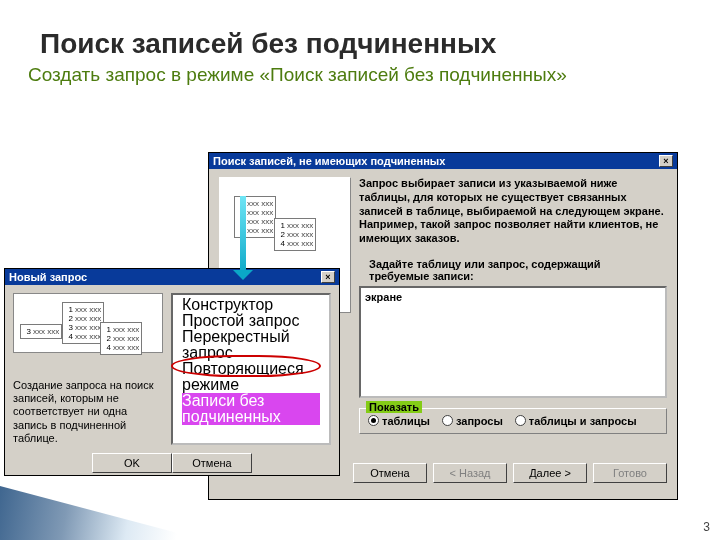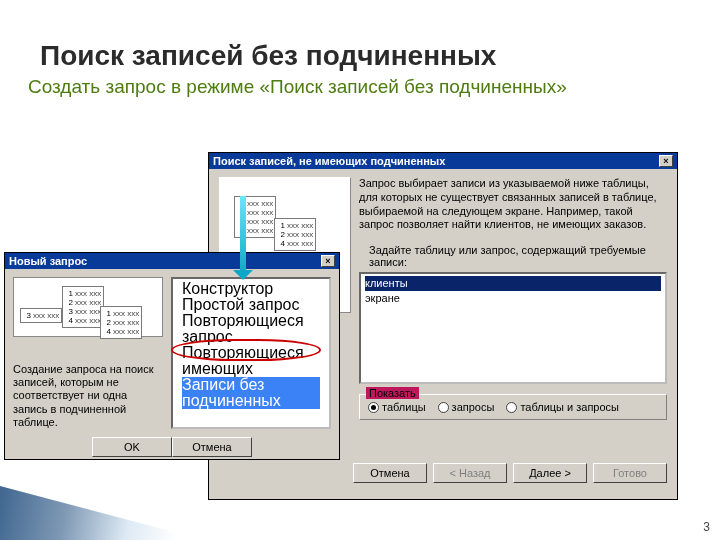--- a/index.html
+++ b/index.html
@@ -9,21 +9,21 @@
     height: 540px;
     background: #fff;
     font-family: Arial, sans-serif;
     position: relative;
     overflow: hidden;
   }
   .slide-title {
     font-size: 28px;
     font-weight: bold;
     color: #2b2b2b;
-    padding: 40px 0 4px 40px;
+    padding: 28px 0 4px 40px;
   }
   .slide-sub {
     font-size: 19px;
     color: #4d7c0f;
     padding: 0 40px 6px 28px;
     line-height: 1.2;
   }
   .win {
     position: absolute;
     border: 1px solid #000;
@@ -53,56 +53,56 @@
   .wizard { left: 208px; top: 152px; width: 470px; height: 348px; }
   .wiz-body { padding: 8px 10px; display: flex; gap: 8px; height: 288px; }
   .wiz-left { width: 132px; height: 136px; background: #fff; border: 1px solid #888; border-top-color:#fff; border-left-color:#fff; position: relative; }
   .mini-tbl {
     position: absolute; background: #fff; border: 1px solid #7a7a7a;
     font-size: 8px; line-height: 9px; padding: 2px;
   }
   .mini-tbl .row { display:flex; gap:2px; }
   .mini-tbl .n { width:8px; text-align:right; color:#000; }
   .mini-tbl .x { color:#444; }
-  .wiz-right { flex: 1; display:flex; flex-direction:column; }
+  .wiz-right { flex: 1; display:flex; flex-direction:column;font-weight:bold; }
   .wiz-desc { font-size: 11px; line-height: 1.25; color:#000; margin-bottom:6px; }
   .wiz-prompt { font-size: 11px; margin: 6px 10px 4px; }
   .listbox {
     height: 112px; background:#fff; border: 2px inset #bbb; padding: 2px 4px;
     font-size: 11px; line-height: 15px; overflow:hidden;
   }
   .listbox .sel { background:#0a246a; color:#fff; }
   .groupbox {
     border: 1px solid #808080; border-top-color:#fff; border-left-color:#fff;
     margin-top: 10px; padding: 6px 8px 6px 8px; position:relative;
   }
-  .groupbox .legend { position:absolute; top:-8px; left:6px; background:#be185d; padding:0 3px; font-size:11px; }
+  .groupbox .legend { position:absolute; top:-8px; left:6px; background:#84cc16; padding:0 3px; font-size:11px; }
   .radio-row { display:flex; gap:12px; align-items:center; font-size:11px; }
   .radio { display:inline-flex; align-items:center; gap:3px; }
   .rdot { width:11px; height:11px; border-radius:50%; border:1px solid #404040; background:#fff; display:inline-flex; align-items:center; justify-content:center; }
   .rdot.on::after { content:""; width:5px; height:5px; background:#000; border-radius:50%; }
   .btn-row { display:flex; gap:6px; justify-content:flex-end; padding: 6px 10px 8px; }
   .btn {
     min-width: 74px; padding: 3px 10px; text-align:center;
     background:#d4d0c8; border:1px solid #fff;
     border-right-color:#404040; border-bottom-color:#404040;
     font-size: 11px;
   }
   .btn.disabled { color:#808080; }
 
-  .newquery { left: 4px; top: 252px; width: 336px; height: 208px; z-index: 5; }
+  .newquery { left: 4px; top: 268px; width: 336px; height: 208px; z-index: 5; }
   .nq-body { display:flex; padding: 8px; gap:8px; height: 168px; }
   .nq-left { width: 150px; display:flex; flex-direction:column; }
   .nq-preview { background:#fff; border:1px solid #888; height:76px; position:relative; margin-bottom:6px; }
   .nq-desc { font-size:11px; line-height:1.2;margin-top:20px; }
   .nq-right {
     flex:1; background:#fff; border:2px inset #bbb; padding:2px 9px;
     font-size:16px; line-height:16px; position:relative;
   }
-  .nq-right .sel { background:#3b82f6; color:#fff; }
+  .nq-right .sel { background:#d946ef; color:#fff; }
   .nq-right .circled {
     position:absolute; border:2px solid #c00; border-radius:50%/60%;
     width: 150px; height: 22px; pointer-events:none;
   }
   .nq-btns { display:flex; gap:0; justify-content:center; padding: 0 0 8px; }
   .nq-btns .btn { min-width:80px; }
 
   .arrow {
     position:absolute; left:240px; top:196px; width:6px; height:80px;
     background:linear-gradient(#6fe5f5,#0aa7c7); z-index:6;
@@ -167,21 +167,20 @@
               <span class="n">4</span>
               <span class="x">xxx xxx</span>
             </div>
         </div>
       </div>
     </div>
     <div class="wiz-right">
       <div class="wiz-desc">Запрос выбирает записи из указываемой ниже таблицы, для которых не существует связанных записей в таблице, выбираемой на следующем экране. Например, такой запрос позволяет найти клиентов, не имеющих заказов.</div>
       <div class="wiz-prompt">Задайте таблицу или запрос, содержащий требуемые записи:</div>
       <div class="listbox">
-        <div class="sel">клиенты</div>
         <div>экране</div>
       </div>
       <div class="groupbox">
         <span class="legend">Показать</span>
         <div class="radio-row">
           <span class="radio">
               <span class="rdot on"></span>
               <span>таблицы</span>
             </span>
           <span class="radio">
@@ -252,22 +251,22 @@
               <span class="n">4</span>
               <span class="x">xxx xxx</span>
             </div>
         </div>
       </div>
       <div class="nq-desc">Создание запроса на поиск записей, которым не соответствует ни одна запись в подчиненной таблице.</div>
     </div>
     <div class="nq-right">
       <div>Конструктор</div>
       <div>Простой запрос</div>
-      <div>Повторяющиеся запрос</div>
-      <div>Повторяющиеся имеющих</div>
+      <div>Перекрестный запрос</div>
+      <div>Повторяющиеся режиме</div>
       <div class="sel">Записи без подчиненных</div>
       <div class="circled" style="left:-2px; top:60px;"></div>
     </div>
   </div>
   <div class="nq-btns">
     <div class="btn">OK</div>
     <div class="btn">Отмена</div>
   </div>
 </div>
 

